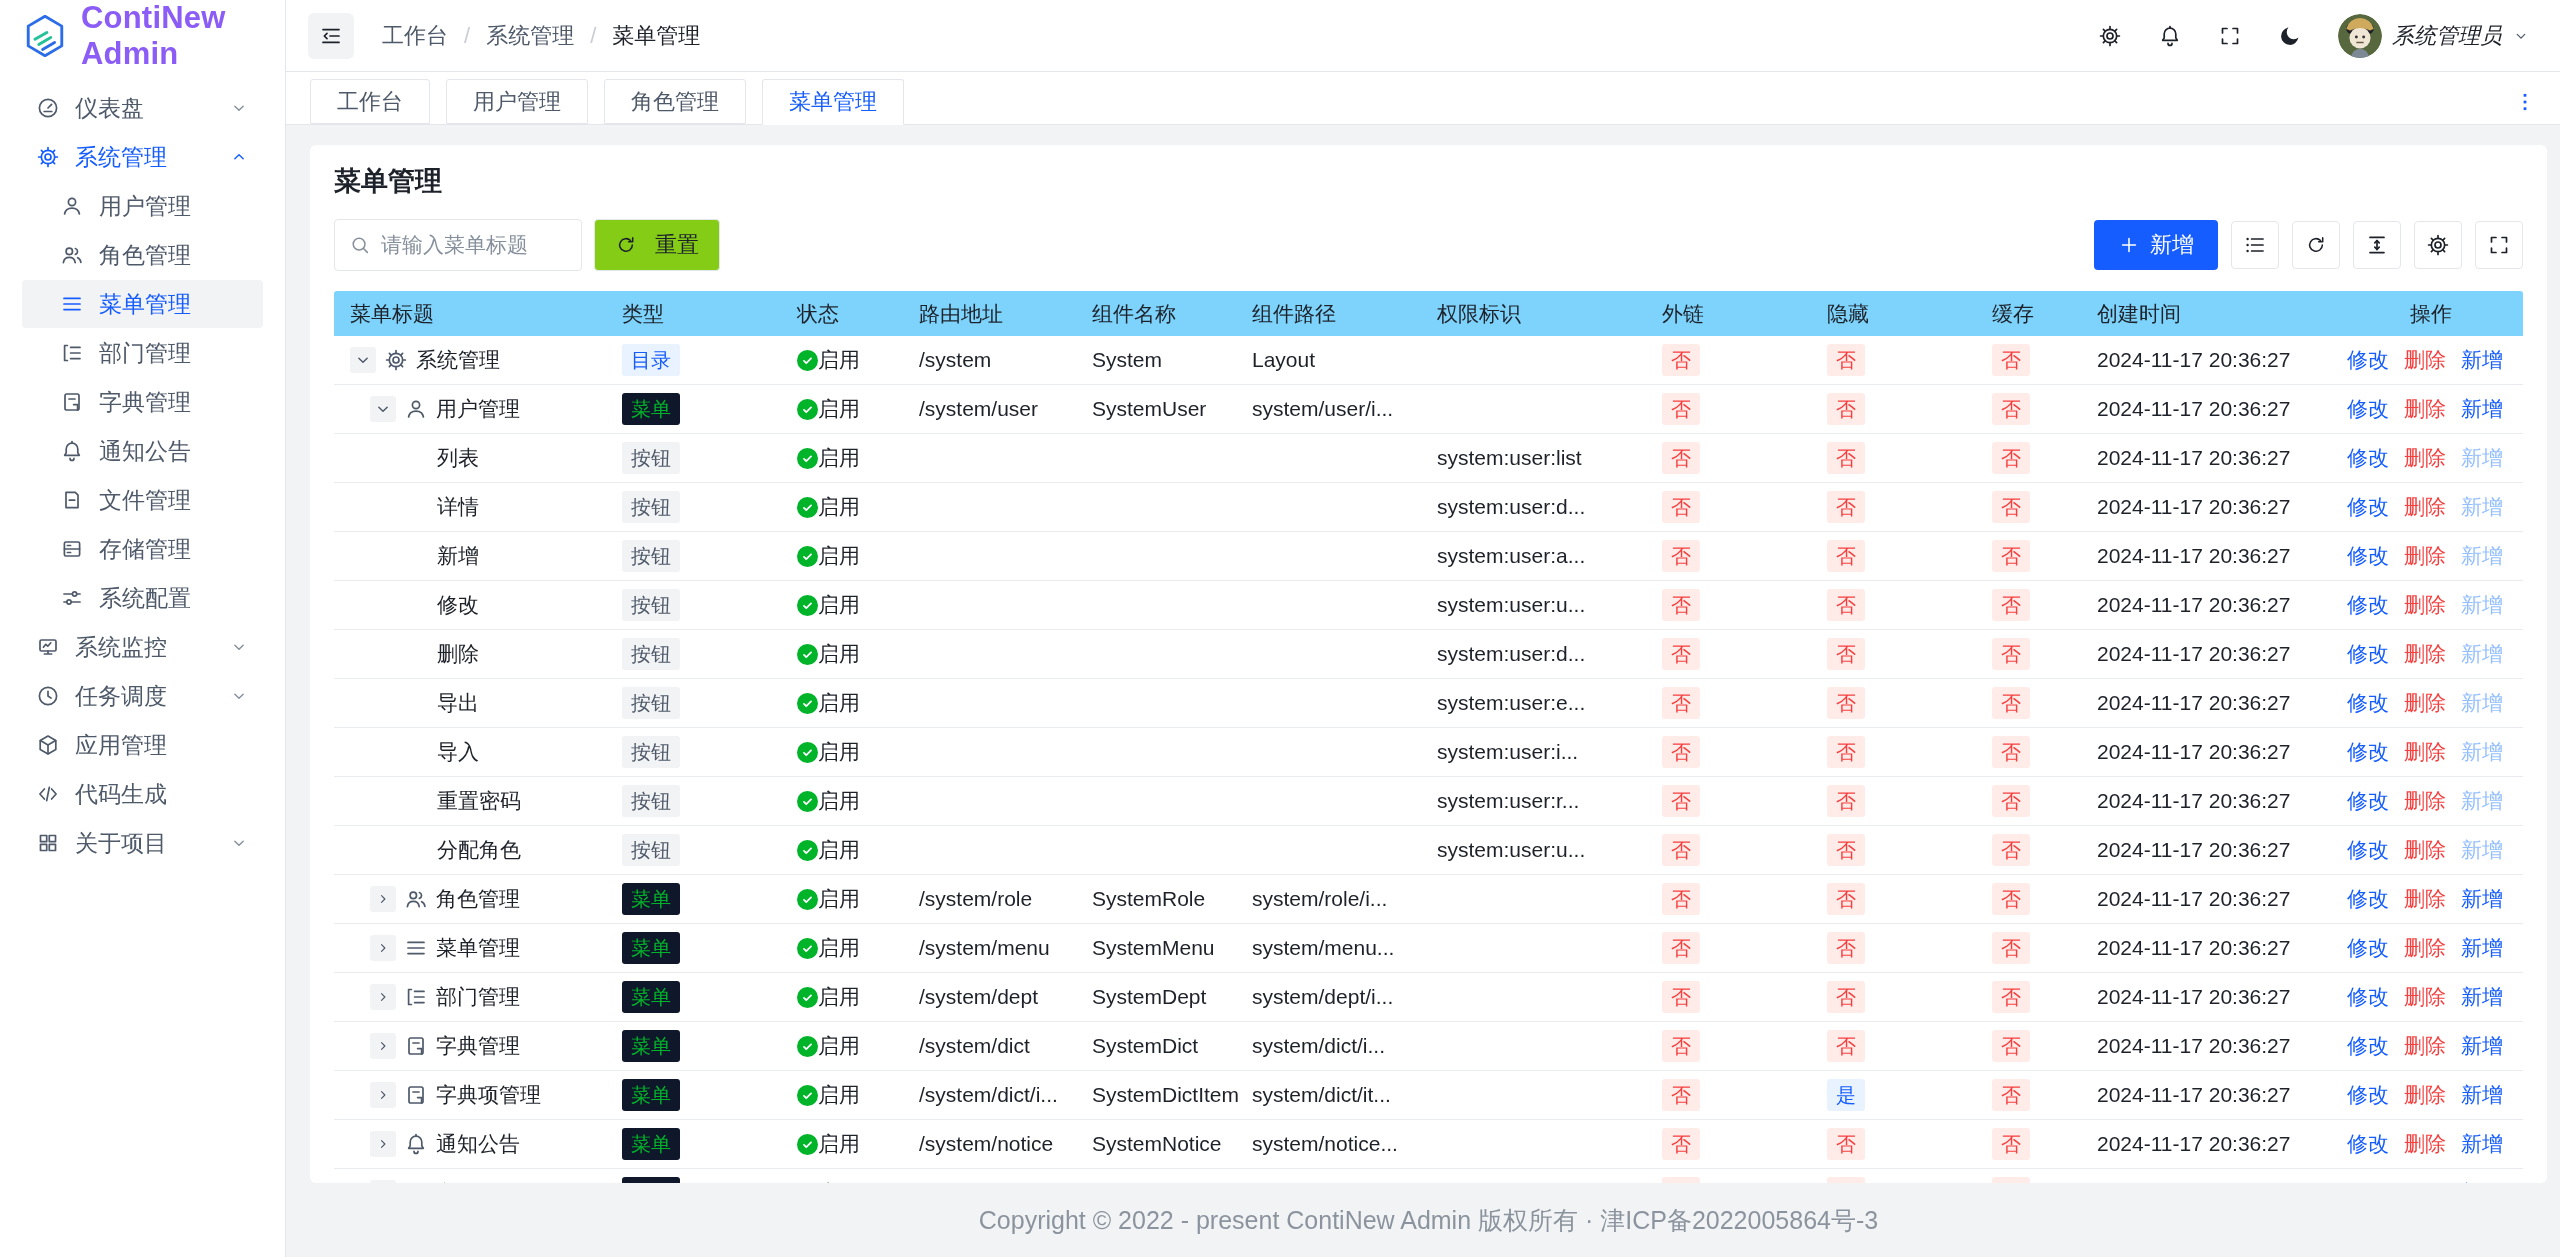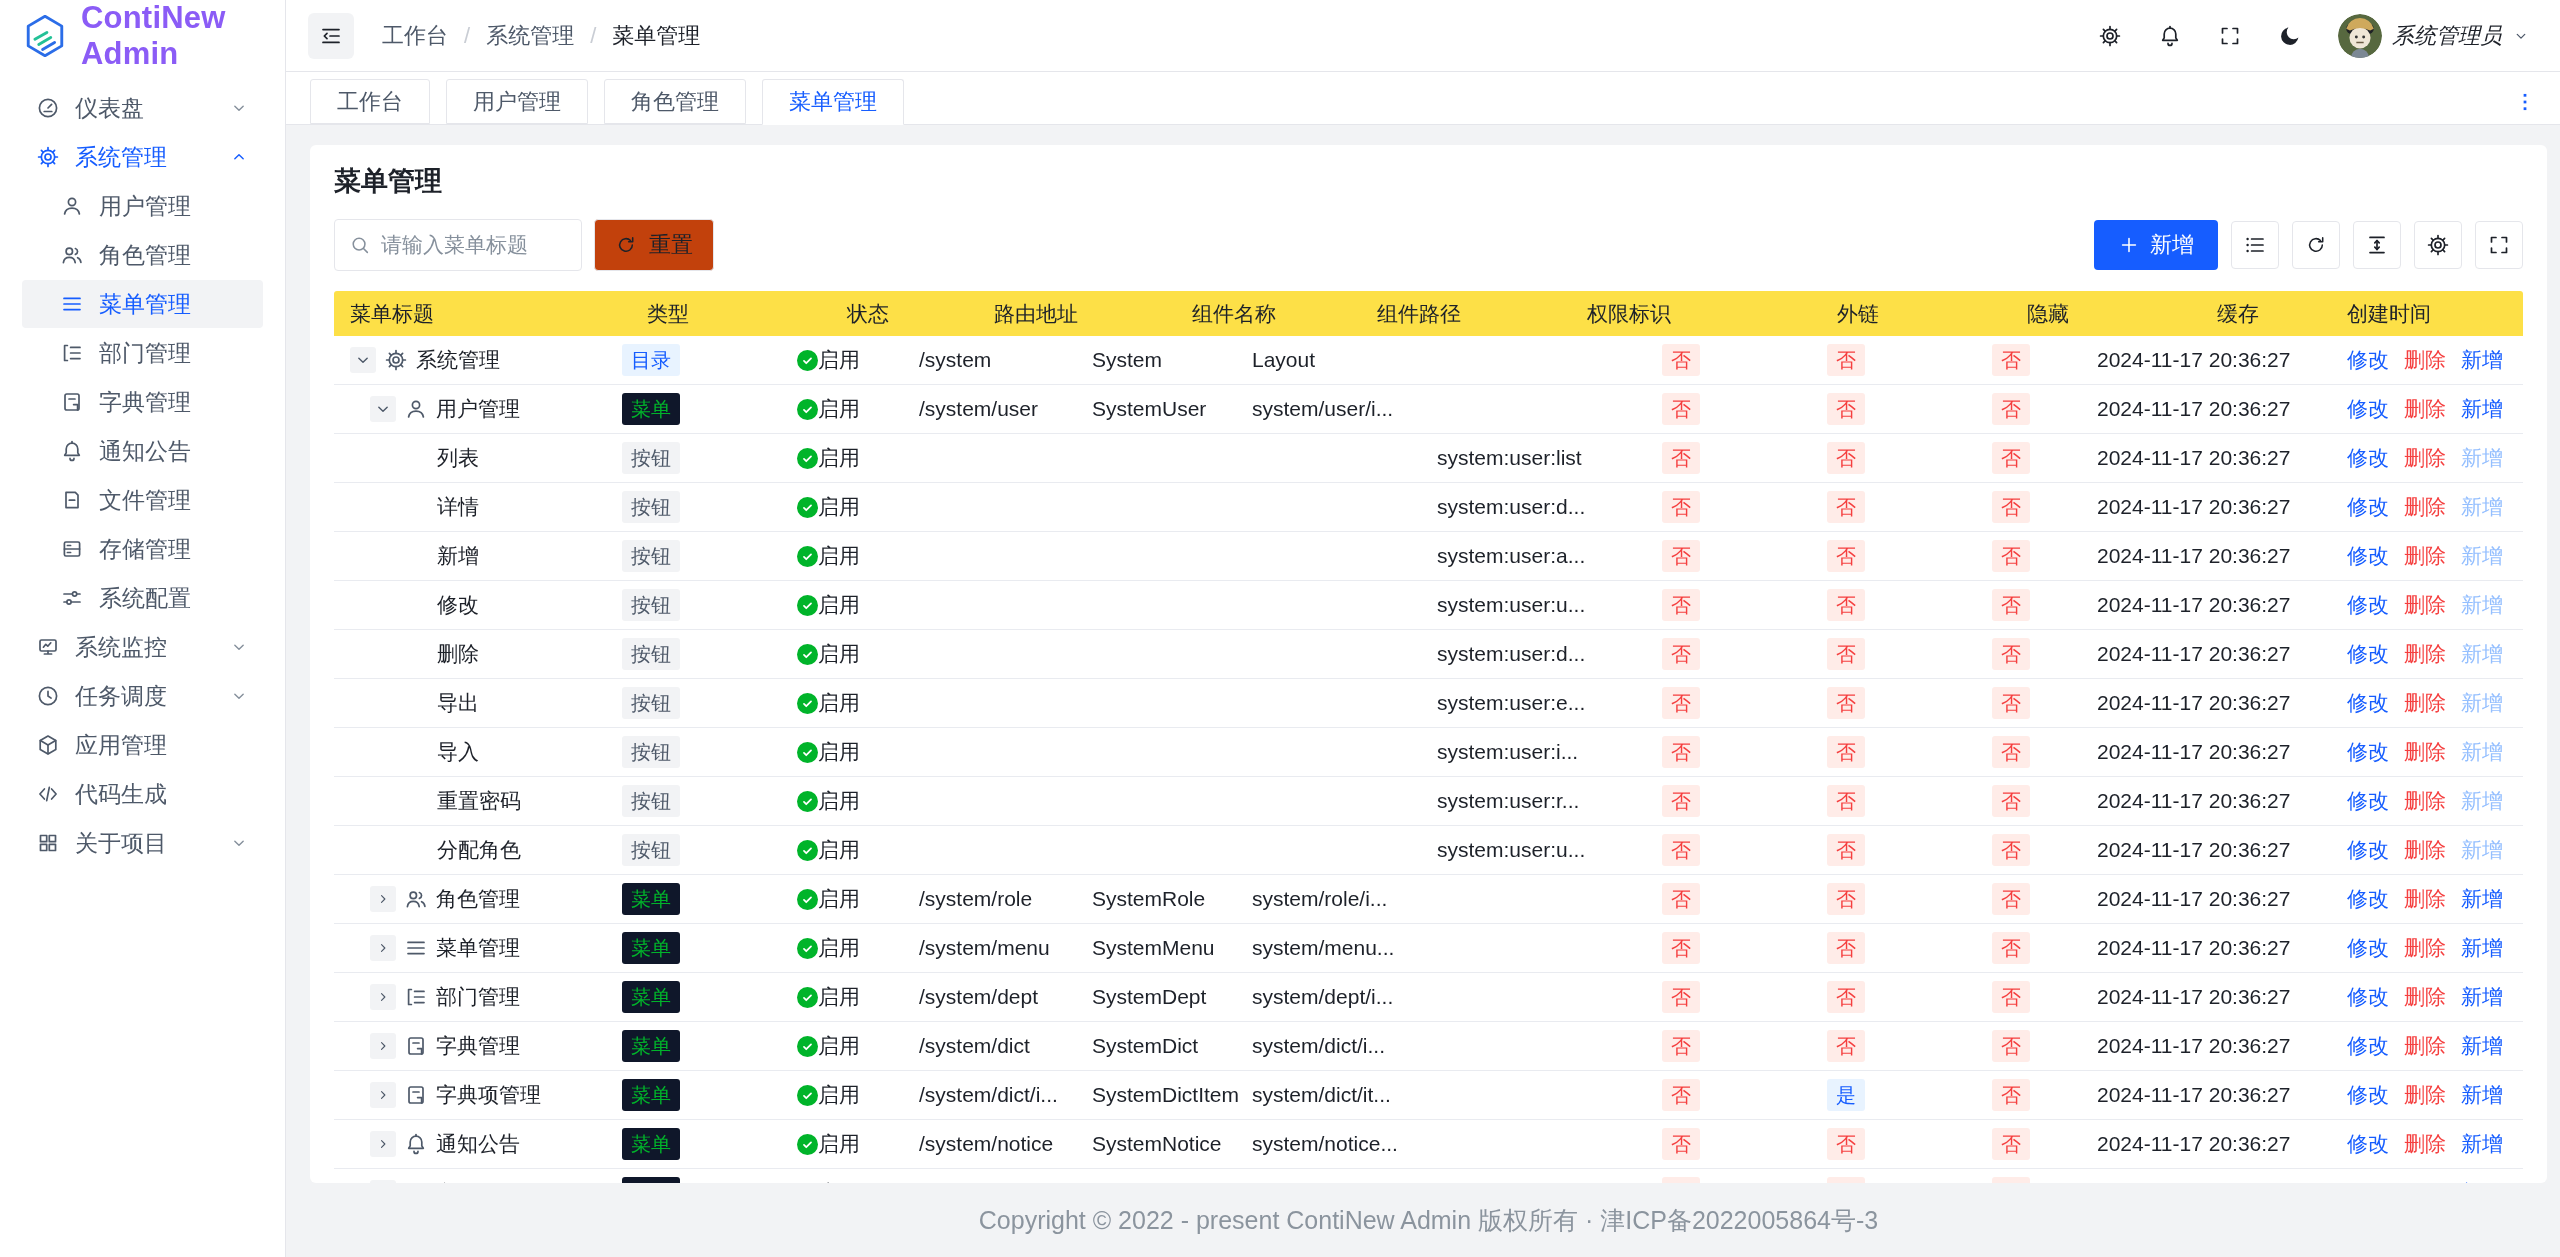--- a/index.html
+++ b/index.html
@@ -53,34 +53,34 @@
   .main { position:absolute; left:286px; top:125px; right:0; bottom:0; background:#f2f3f5;
     padding:20px 13px 0 24px; }
   .card { background:#fff; border-radius:6px; height:1038px; padding:16px 24px 0; overflow:hidden; }
   .page-title { font-size:27px; font-weight:600; color:#1d2129; line-height:40px; }
   .toolbar { margin-top:18px; display:flex; align-items:center; gap:12px; }
   .search-box { width:248px; height:52px; border:1px solid #e5e6eb; border-radius:4px; background:#fff;
     display:flex; align-items:center; gap:10px; padding:0 14px; color:#86909c;font-family:Liberation Serif, serif; }
   .search-box input { border:none; outline:none; width:100%; font-size:21px; color:#1d2129; background:transparent;
     font-family:inherit; }
   .search-box input::placeholder { color:#86909c; }
-  .btn-plain { height:52px; background:#c2410c; border:1px solid #e5e6eb; border-radius:4px; display:flex;
-    align-items:center; gap:12px; padding:0 20px; font-size:22px; color:#1d2129; cursor:pointer;text-align:center; }
+  .btn-plain { height:52px; background:#84cc16; border:1px solid #e5e6eb; border-radius:4px; display:flex;
+    align-items:center; gap:18px; padding:0 20px; font-size:22px; color:#1d2129; cursor:pointer;text-align:center; }
   .toolbar-right { margin-left:auto; display:flex; align-items:center; gap:13px; }
   .btn-primary { height:50px; background:#165dff; color:#fff; border:none; border-radius:4px; display:flex;
     align-items:center; gap:10px; padding:0 24px; font-size:22px; cursor:pointer; }
   .tool-icon-btn { width:48px; height:48px; background:#fff; border:1px solid #e5e6eb; border-radius:4px;
     display:flex; align-items:center; justify-content:center; color:#1d2129; cursor:pointer; }
 
   
   .table { margin-top:20px; }
   .thead, .tr { display:grid;
     grid-template-columns:280px 175px 122px 173px 160px 185px 225px 165px 165px 105px 250px 1fr;
     align-items:center; }
-  .thead { height:45px; background:#fde047; border-radius:3px 3px 0 0;gap:25px; }
+  .thead { height:45px; background:#7dd3fc; border-radius:3px 3px 0 0; }
   .th { font-size:21px; color:#1d2129; font-weight:500; padding-left:8px; white-space:nowrap; overflow:hidden; }
   .th.first { padding-left:16px; }
   .th.last { text-align:center; padding-left:0; }
   .tr { height:49px; border-bottom:1px solid #e9ebf0; }
   .td { font-size:21px; color:#1d2129; padding-left:8px; white-space:nowrap; overflow:hidden; }
   .title-cell { display:flex; align-items:center; gap:8px; padding-left:16px; }
   .title-cell.lv1 { padding-left:36px; }
   .title-cell.lv2 { padding-left:103px; }
   .expander { width:26px; height:26px; border-radius:3px; background:#f2f3f5; display:flex; flex:none;
     align-items:center; justify-content:center; color:#4e5969; cursor:pointer; }

